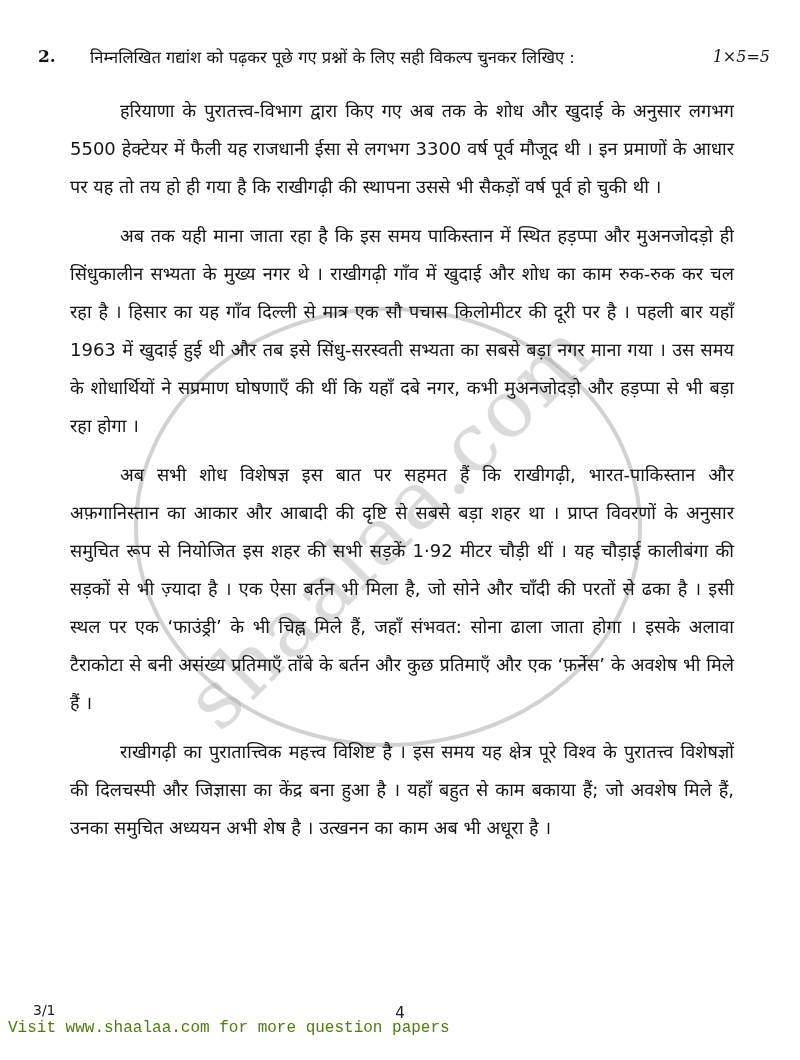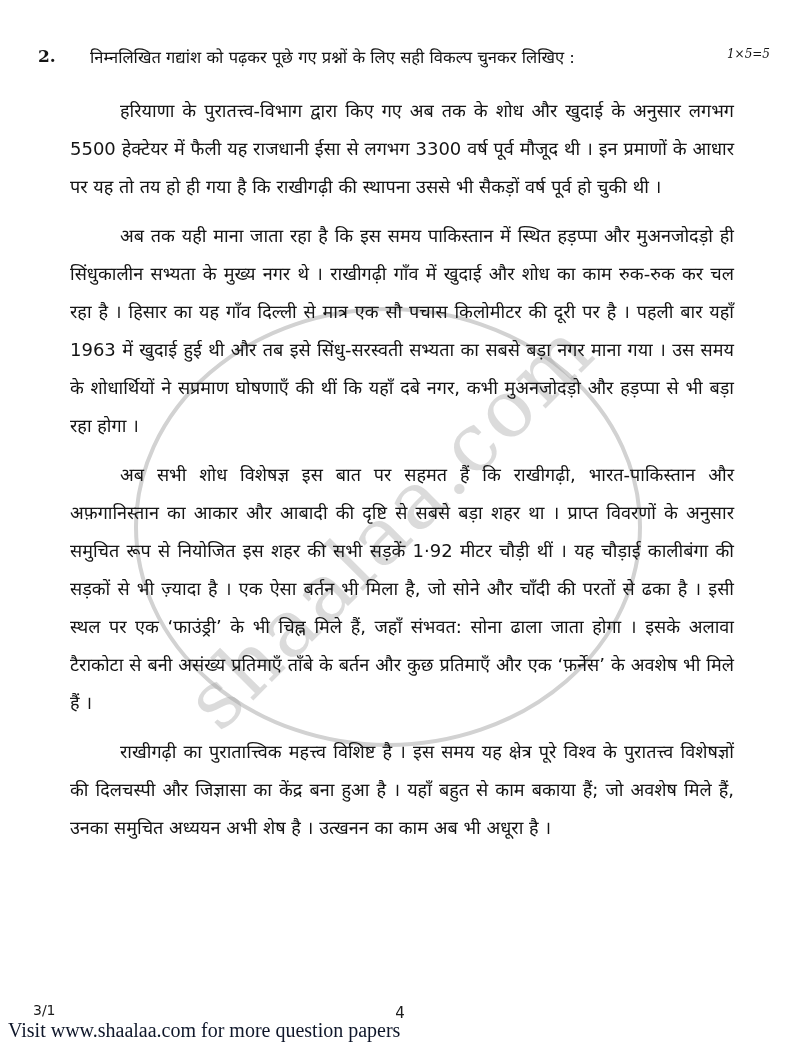--- a/index.html
+++ b/index.html
@@ -54,21 +54,21 @@
   }
   .qtext {
     flex: 1 1 auto;
     font-size: 16.5px;
     line-height: 24px;
   }
   .marks {
     flex: 0 0 auto;
     font-family: "DejaVu Serif", serif;
     font-style: italic;
-    font-size: 12px;
+    font-size: 16px;
     margin-left: 18px;
     padding-top: 1px;
   }
   .passage {
     margin: 22px 66px 0 62px;
   }
   .passage p {
     margin: 0 0 11px 8px;
     font-size: 18px;
     line-height: 38px;
@@ -97,23 +97,23 @@
     top: 4px;
     width: 800px;
     text-align: center;
     font-size: 15px;
     color: #1c1c1c;
   }
   .promo {
     position: absolute;
     left: 8px;
     top: 19px;
-    font-size: 20px;
-    color: #0f172a;
-    font-family: Liberation Serif, serif;
+    font-size: 16px;
+    color: #4d7c0f;
+    font-family: Liberation Mono, monospace;
   }
 </style>
 </head>
 <body>
 
 <div class="page">
 
   <div class="watermark">
     <svg width="800" height="1060" viewBox="0 0 800 1060">
       <ellipse cx="388" cy="527" rx="252" ry="218" fill="none" stroke="#d2d2d2" stroke-width="4"></ellipse>

